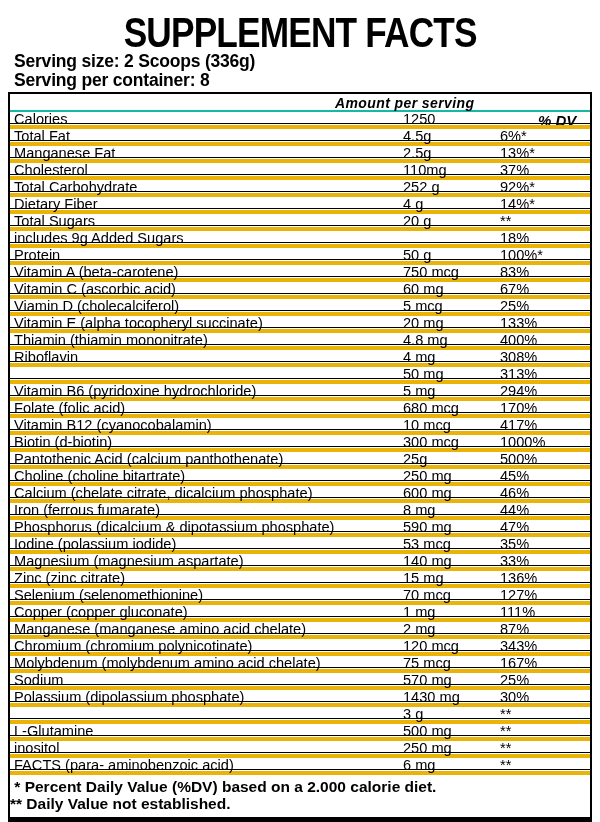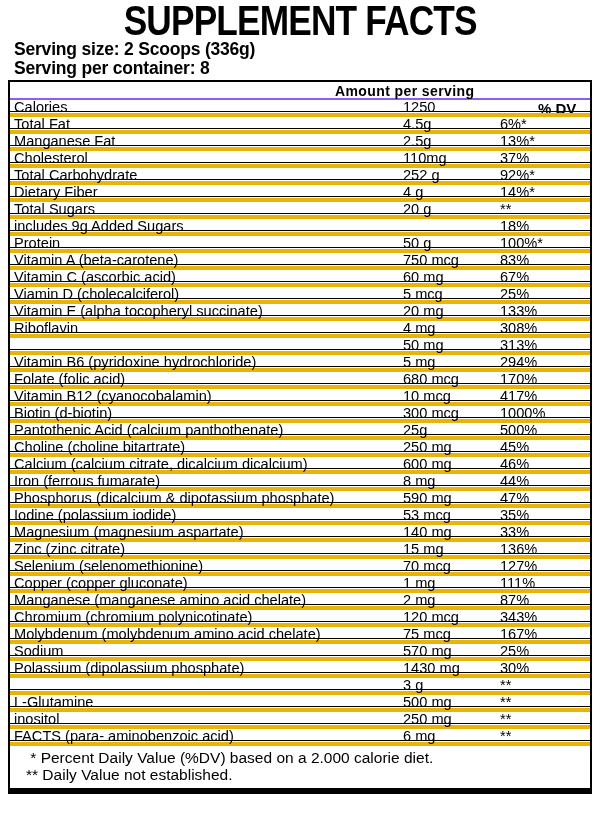--- a/index.html
+++ b/index.html
@@ -1,47 +1,47 @@
 <!DOCTYPE html>
 <html><head>
 <meta charset="utf-8">
 <style>
   html,body{margin:0;padding:0;background:#fff;}
   .page{
     width:600px;height:822px;overflow:hidden;background:#fff;color:#000;
     font-family:"Liberation Sans","DejaVu Sans",sans-serif;position:relative;
   }
-  .title{margin:0;padding-top:4px;text-align:center;line-height:33px;height:36px;}
+  .title{margin:0;padding-top:16px;text-align:center;line-height:33px;height:36px;}
   .title-inner{
     display:inline-block;font-size:42px;font-weight:bold;letter-spacing:-1px;
     transform:scaleX(0.84);transform-origin:center;white-space:nowrap;
   }
   .serving-line{
     margin-left:14px;font-weight:bold;font-size:17.5px;line-height:19px;
     letter-spacing:-0.2px;white-space:nowrap;
   }
   .facts{
     margin:2px 8px 0 8px;border:2px solid #000;border-bottom:6px solid #000;
     background:#fff;position:relative;
   }
-  .thead{position:relative;height:16px;border-bottom:2px solid #8b5cf6;}
+  .thead{position:relative;height:16px;border-bottom:2px solid #14b8a6;font-style:italic;}
   .th-amount{
     position:absolute;left:325px;top:1px;font-weight:bold;font-size:14px;
     letter-spacing:0.4px;white-space:nowrap;
   }
   .th-dv{position:absolute;left:528px;top:18px;font-weight:bold;font-size:15px;white-space:nowrap;}
   .row{
     position:relative;box-sizing:border-box;height:17px;
     border-bottom:4px solid #eab308;font-size:14.6px;line-height:15px;
   }
   .row::after{content:"";position:absolute;left:0;right:0;bottom:1px;height:1px;background:#000;}
   .cell-name{position:absolute;left:4px;top:0;white-space:nowrap;}
   .cell-amount{position:absolute;left:393px;top:0;white-space:nowrap;}
   .cell-dv{position:absolute;left:490px;top:0;white-space:nowrap;}
-  .footnotes{padding:3px 0 5px 16px;}
+  .footnotes{padding:3px 0 5px 0;font-weight:bold;}
   .footnote{font-size:15.5px;line-height:17px;white-space:pre;}
 </style>
 </head>
 <body>
 
 <div class="page">
   <h1 class="title"><span class="title-inner">SUPPLEMENT FACTS</span></h1>
 
   <div class="serving-line">Serving size: 2 Scoops (336g)</div>
   <div class="serving-line">Serving per container: 8</div>
@@ -124,20 +124,25 @@
     <div class="cell-amount">5 mcg</div>
     <div class="cell-dv">25%</div>
   </div>
 
   <div class="row">
     <div class="cell-name">Vitamin E (alpha tocopheryl succinate)</div>
     <div class="cell-amount">20 mg</div>
     <div class="cell-dv">133%</div>
   </div>
 
+  <div class="row">
+    <div class="cell-name">Thiamin (thiamin mononitrate)</div>
+    <div class="cell-amount">4.8 mg</div>
+    <div class="cell-dv">400%</div>
+  </div>
 
   <div class="row">
     <div class="cell-name">Riboflavin</div>
     <div class="cell-amount">4 mg</div>
     <div class="cell-dv">308%</div>
   </div>
 
   <div class="row">
     <div class="cell-amount">50 mg</div>
     <div class="cell-dv">313%</div>
@@ -173,21 +178,21 @@
     <div class="cell-dv">500%</div>
   </div>
 
   <div class="row">
     <div class="cell-name">Choline (choline bitartrate)</div>
     <div class="cell-amount">250 mg</div>
     <div class="cell-dv">45%</div>
   </div>
 
   <div class="row">
-    <div class="cell-name">Calcium (calcium citrate, dicalcium dicalcium)</div>
+    <div class="cell-name">Calcium (chelate citrate, dicalcium phosphate)</div>
     <div class="cell-amount">600 mg</div>
     <div class="cell-dv">46%</div>
   </div>
 
   <div class="row">
     <div class="cell-name">Iron (ferrous fumarate)</div>
     <div class="cell-amount">8 mg</div>
     <div class="cell-dv">44%</div>
   </div>
 

